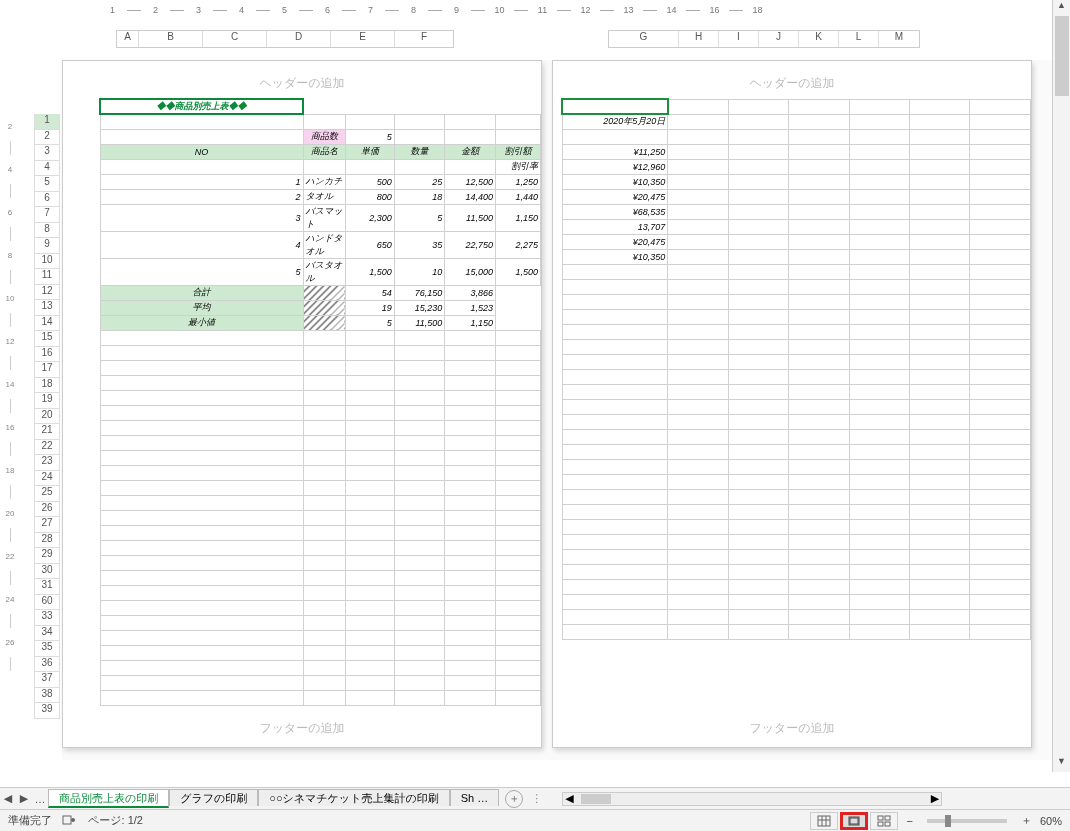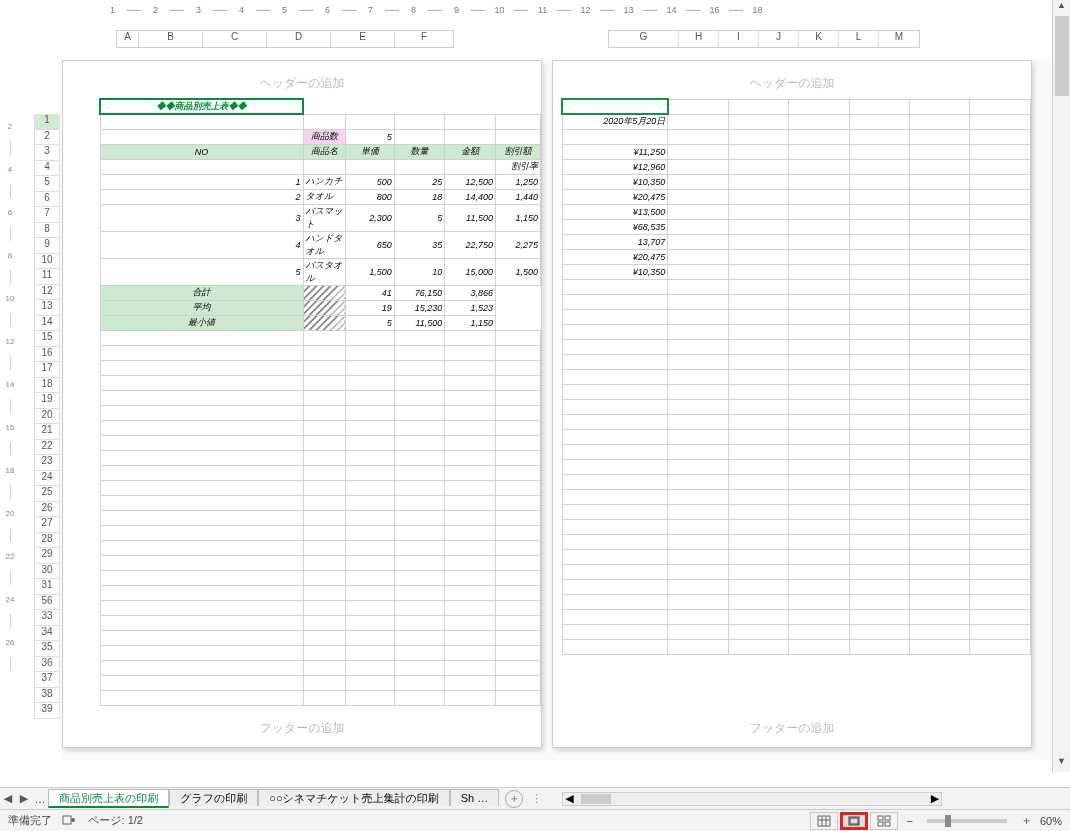--- a/index.html
+++ b/index.html
@@ -334,21 +334,21 @@
     <div class="row-h">22</div>
     <div class="row-h">23</div>
     <div class="row-h">24</div>
     <div class="row-h">25</div>
     <div class="row-h">26</div>
     <div class="row-h">27</div>
     <div class="row-h">28</div>
     <div class="row-h">29</div>
     <div class="row-h">30</div>
     <div class="row-h">31</div>
-    <div class="row-h">56</div>
+    <div class="row-h">60</div>
     <div class="row-h">33</div>
     <div class="row-h">34</div>
     <div class="row-h">35</div>
     <div class="row-h">36</div>
     <div class="row-h">37</div>
     <div class="row-h">38</div>
     <div class="row-h">39</div>
   </div>
 
 <div class="workarea">
@@ -427,21 +427,21 @@
           <div class="cell right" style="width:22px">5</div>
           <div class="cell " style="width:64px">バスタオル</div>
           <div class="cell right" style="width:64px">1,500</div>
           <div class="cell right" style="width:64px">10</div>
           <div class="cell right" style="width:64px">15,000</div>
           <div class="cell right" style="width:58px">1,500</div>
         </div>
         <div class="row">
           <div class="cell greenh" style="width:86px;text-align:center">合計</div>
           <div class="cell hatch" style="width:64px"></div>
-          <div class="cell right" style="width:64px">41</div>
+          <div class="cell right" style="width:64px">54</div>
           <div class="cell right" style="width:64px">76,150</div>
           <div class="cell right" style="width:58px">3,866</div>
         </div>
         <div class="row">
           <div class="cell greenh" style="width:86px;text-align:center">平均</div>
           <div class="cell hatch" style="width:64px"></div>
           <div class="cell right" style="width:64px">19</div>
           <div class="cell right" style="width:64px">15,230</div>
           <div class="cell right" style="width:58px">1,523</div>
         </div>
@@ -708,29 +708,20 @@
           <div class="cell right" style="width:70px">¥10,350</div>
           <div class="cell " style="width:40px"></div>
           <div class="cell " style="width:40px"></div>
           <div class="cell " style="width:40px"></div>
           <div class="cell " style="width:40px"></div>
           <div class="cell " style="width:40px"></div>
           <div class="cell " style="width:40px"></div>
         </div>
         <div class="row">
           <div class="cell right" style="width:70px">¥20,475</div>
-          <div class="cell " style="width:40px"></div>
-          <div class="cell " style="width:40px"></div>
-          <div class="cell " style="width:40px"></div>
-          <div class="cell " style="width:40px"></div>
-          <div class="cell " style="width:40px"></div>
-          <div class="cell " style="width:40px"></div>
-        </div>
-        <div class="row">
-          <div class="cell right" style="width:70px">¥13,500</div>
           <div class="cell " style="width:40px"></div>
           <div class="cell " style="width:40px"></div>
           <div class="cell " style="width:40px"></div>
           <div class="cell " style="width:40px"></div>
           <div class="cell " style="width:40px"></div>
           <div class="cell " style="width:40px"></div>
         </div>
         <div class="row">
           <div class="cell right" style="width:70px">¥68,535</div>
           <div class="cell " style="width:40px"></div>

